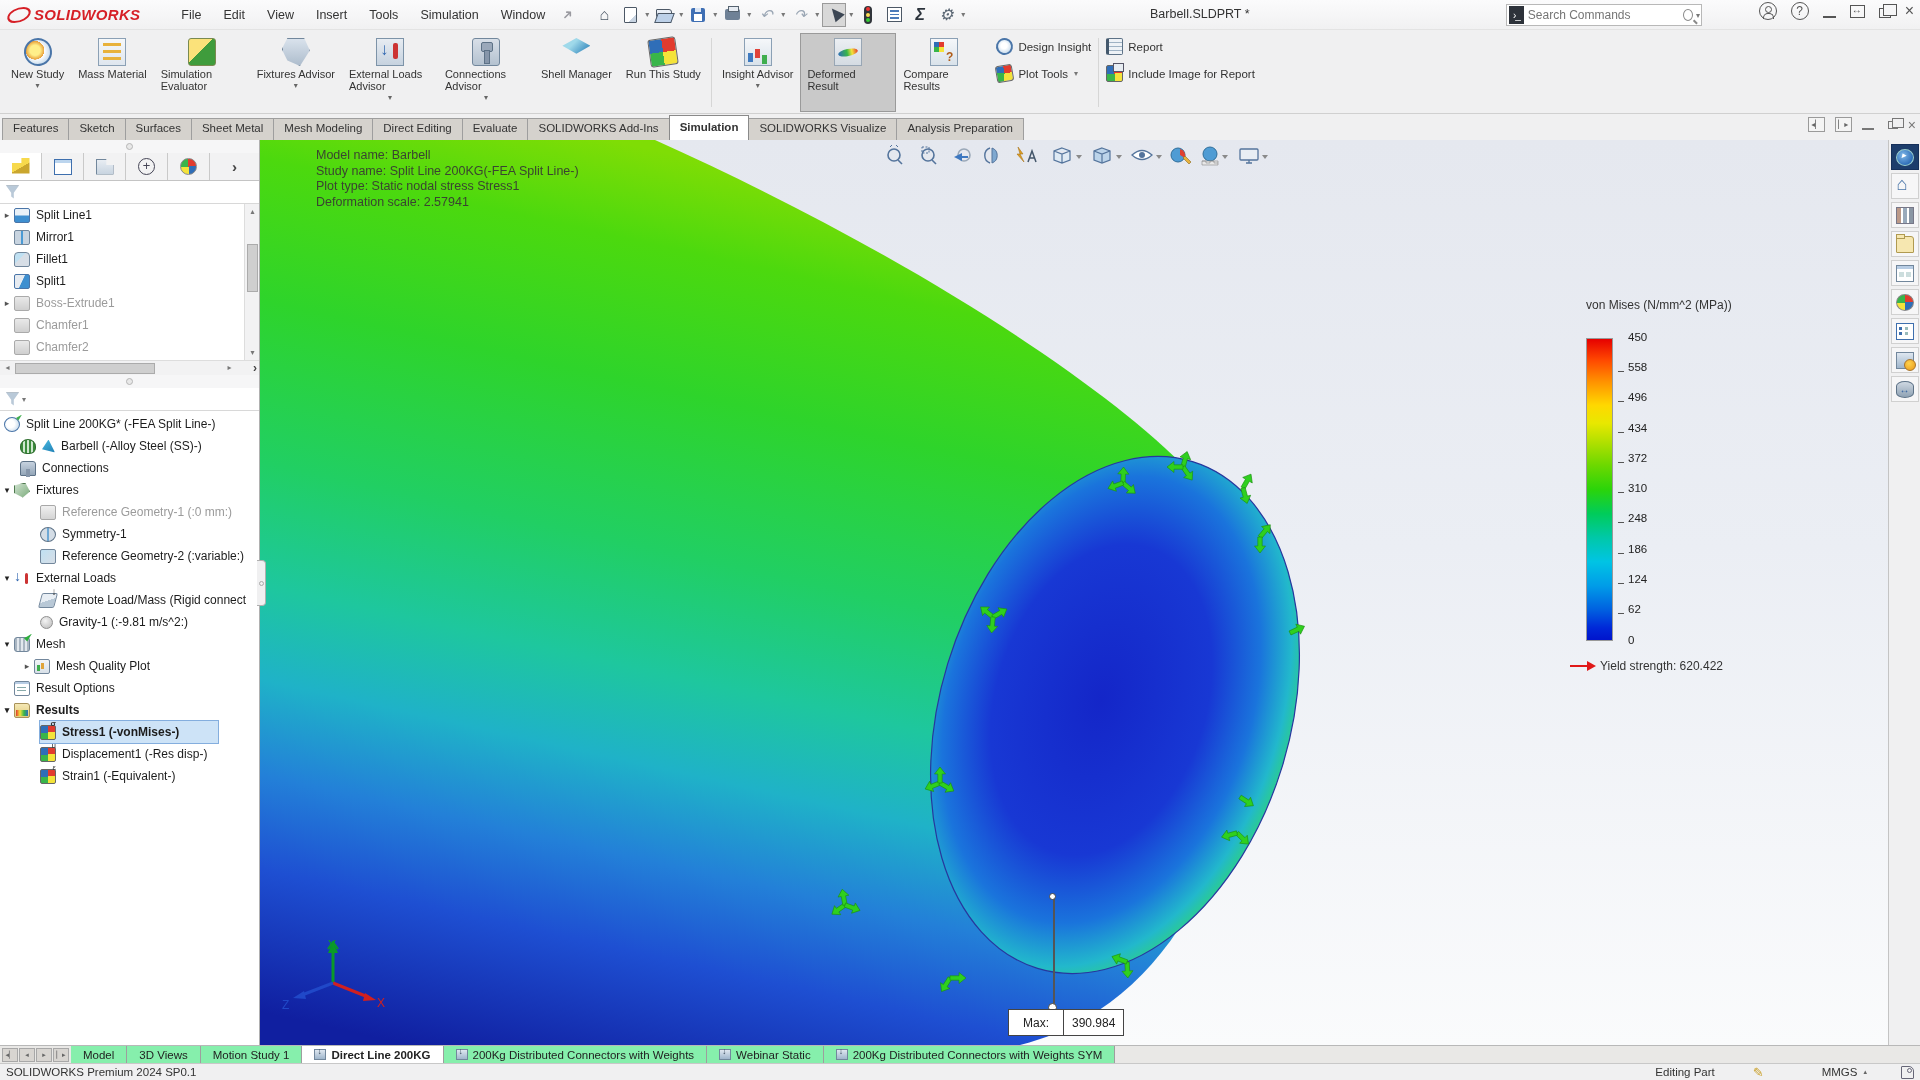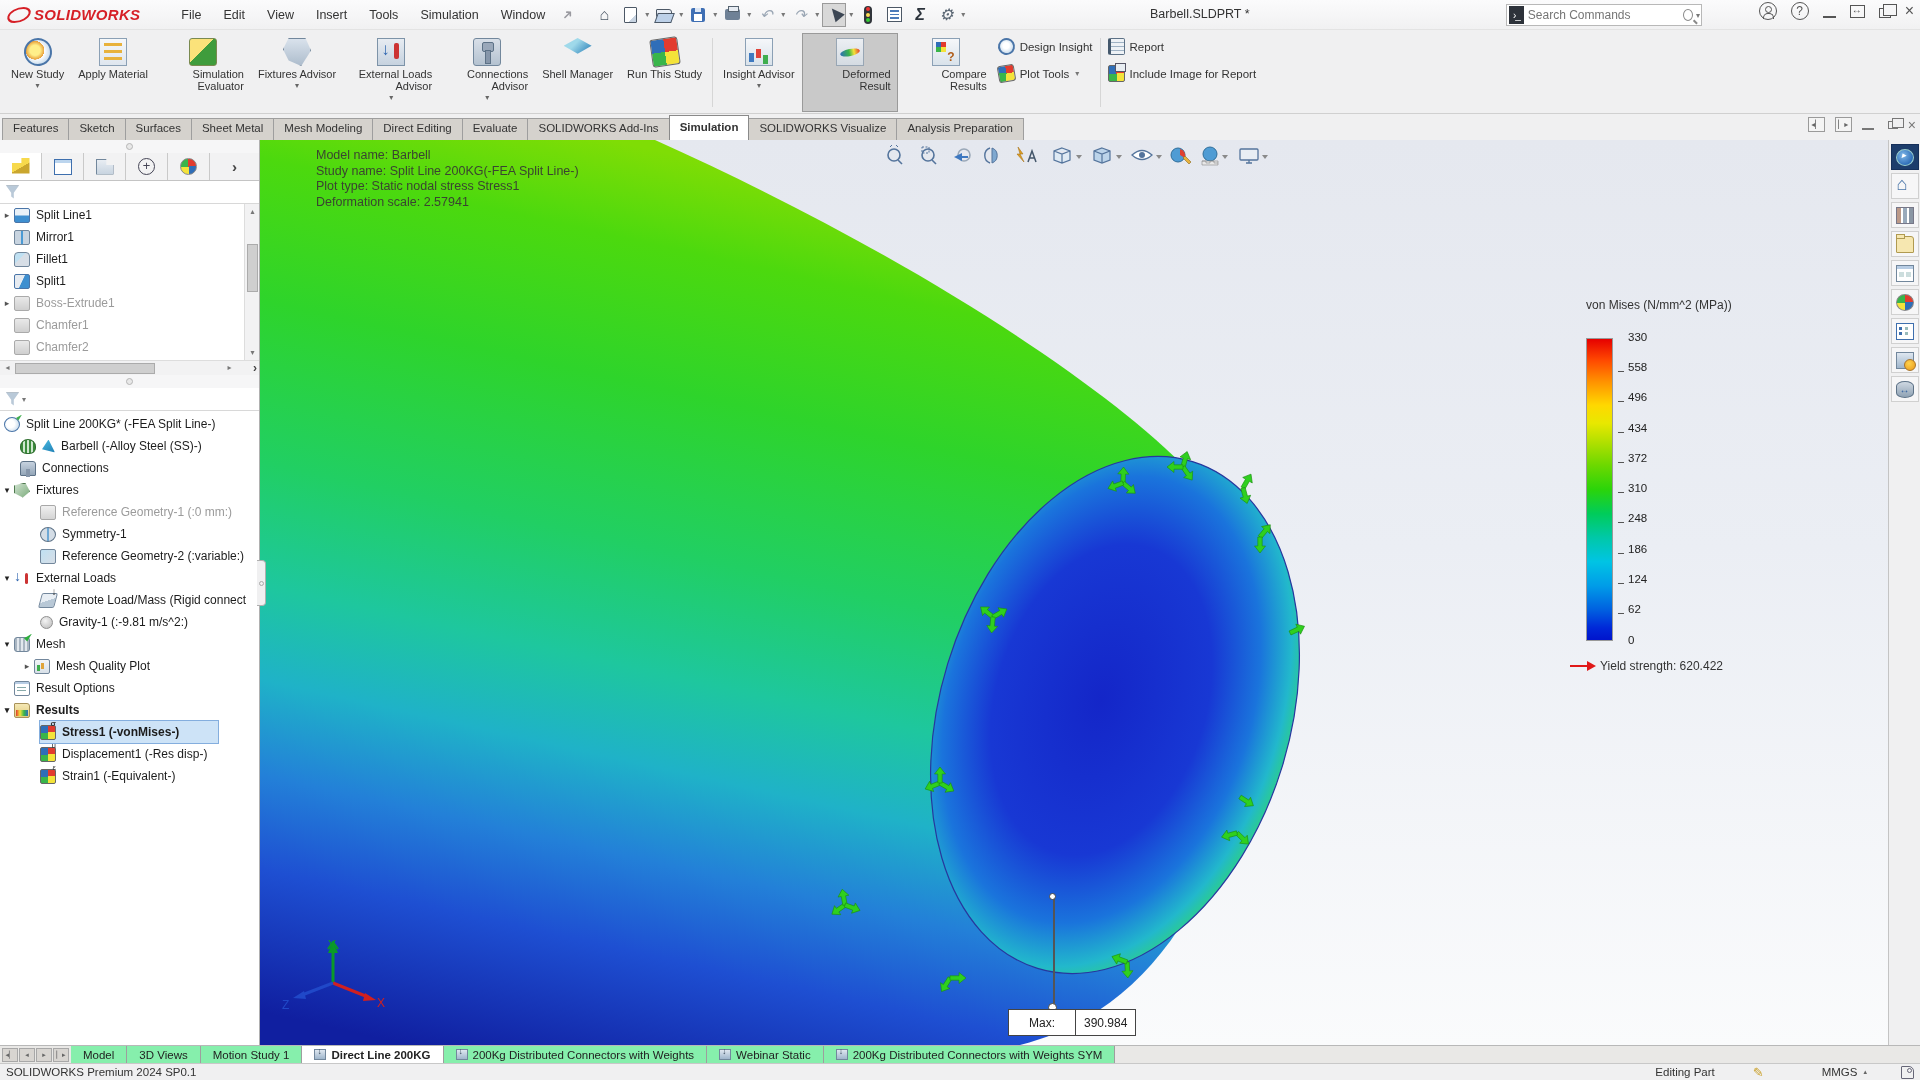--- a/index.html
+++ b/index.html
@@ -77,21 +77,21 @@
   .ic-close-x { font-size:16px; color:#555; }
   .ic-close-x::before { content:"\00D7"; }
 
   
   .ribbon { height:84px; background:#f0f0f1; border-bottom:1px solid #d0d0d0;
     display:flex; align-items:stretch; padding:2px 0 0 4px; }
   .rbtn { position:relative; display:flex; flex-direction:column; align-items:center;
     padding:4px 6px 2px; margin:1px 0; border:1px solid transparent; min-width:54px; max-width:96px; }
   .rbtn.pressed { background:#c9c9c9; border-color:#9a9a9a; }
   .rbtn .ric { width:28px; height:28px; margin-bottom:2px; }
-  .rbtn .rlabel { font-size:11px; line-height:12px; text-align:right; color:#333; }
+  .rbtn .rlabel { font-size:11px; line-height:12px; text-align:left; color:#333; }
   .rbtn .rcaret { font-size:8px; color:#666; margin-top:1px; }
   .rbtn .rcaret::before { content:"\25BE"; }
   .rsep { width:1px; background:#d6d6d6; margin:6px 3px; }
   .rflyout { display:flex; flex-direction:column; justify-content:flex-start; padding:6px 4px; gap:10px; }
   .rsmall { display:flex; align-items:center; gap:5px; font-size:11.5px; color:#333; white-space:nowrap; }
   .rsmall .sic { width:17px; height:17px; }
   
   .ri-newstudy { background:radial-gradient(circle at 40% 40%,#ffef8a 25%,#e8a13c 45%,transparent 46%),radial-gradient(circle at 45% 45%,#fff 40%,#cfe0ef 70%); border-radius:50%; border:2px solid #4a75a8; transform:rotate(-15deg); }
   .ri-material { background:linear-gradient(#f6f8fa,#dfe6ee); border:1px solid #8ba0b5; position:relative; }
   .ri-material::before { content:""; position:absolute; left:4px; top:4px; right:4px; height:3px; background:#e8b23c; box-shadow:0 7px 0 #e8b23c, 0 14px 0 #e8b23c; }
@@ -234,21 +234,21 @@
   .lgticks { position:absolute; left:40px; top:0; height:303px; width:70px; }
   .lgtick { position:absolute; left:10px; font-size:11.5px; color:#222; }
   .lgdash { position:absolute; left:0; width:6px; height:1px; background:#555; }
   .yield { display:flex; align-items:center; margin-top:18px; margin-left:-8px; gap:4px; }
   .yield-arrow { width:26px; height:10px; position:relative; }
   .yield-arrow::before { content:""; position:absolute; left:0; top:4px; width:18px; height:2px; background:#e01818; }
   .yield-arrow::after { content:""; position:absolute; right:0; top:0; border-left:9px solid #e01818;
     border-top:5px solid transparent; border-bottom:5px solid transparent; }
   .maxbox { position:absolute; left:748px; top:869px; display:flex; background:#fff; border:1px solid #444;
     height:27px; z-index:6; font-size:12px; align-items:center; }
-  .maxbox .cell1 { padding:0 20px; border-right:1px solid #444; height:100%; display:flex; align-items:center; }
+  .maxbox .cell1 { padding:0 14px; border-right:1px solid #444; height:100%; display:flex; align-items:center; }
   .maxbox .cell2 { padding:0 8px; }
   .maxleader { position:absolute; left:793px; top:757px; width:1.5px; height:112px; background:#555; z-index:5; }
   .maxdotTop { position:absolute; left:789px; top:753px; width:7px; height:7px; background:#fff; border:1px solid #444; border-radius:50%; z-index:5; }
   .maxdotBot { position:absolute; left:788px; top:863px; width:9px; height:9px; background:#fff; border:1px solid #444; border-radius:50%; z-index:6; }
   .triad { position:absolute; left:18px; top:795px; z-index:5; }
 
   
   .rightstrip { width:32px; background:#f0f0f1; border-left:1px solid #c4c4c4; display:flex;
     flex-direction:column; align-items:center; padding-top:4px; gap:3px; }
   .tpbtn { width:28px; height:26px; display:flex; align-items:center; justify-content:center; border:1px solid transparent; }
@@ -391,21 +391,21 @@
   </div>
 
   <div class="ribbon">
     <div class="rbtn">
       <div class="ric ri-newstudy"></div>
       <div class="rlabel">New Study</div>
       <span class="rcaret"></span>
     </div>
     <div class="rbtn">
       <div class="ric ri-material"></div>
-      <div class="rlabel">Apply Material</div>
+      <div class="rlabel">Mass Material</div>
     </div>
     <div class="rbtn">
       <div class="ric ri-simeval"></div>
       <div class="rlabel">Simulation Evaluator</div>
     </div>
     <div class="rbtn">
       <div class="ric ri-fixadv"></div>
       <div class="rlabel">Fixtures Advisor</div>
       <span class="rcaret"></span>
     </div>
@@ -774,21 +774,21 @@
           <path d="M366,20 h6 M369,17 v3" stroke="#54749c" stroke-width="1.3"></path>
         </g>
         <path d="M382,12 l3,4 3,-4 z" fill="#8a8a8a"></path>
       </svg>
 
       <div class="legend">
         <div class="legend-title">von Mises (N/mm^2 (MPa))</div>
         <div class="lgbar-wrap">
           <div class="lgbar"></div>
           <div class="lgticks">
-            <span class="lgtick" style="top:-7px">330</span>
+            <span class="lgtick" style="top:-7px">450</span>
             <span class="lgtick" style="top:23px">558</span>
             <span class="lgtick" style="top:53px">496</span>
             <span class="lgtick" style="top:84px">434</span>
             <span class="lgtick" style="top:114px">372</span>
             <span class="lgtick" style="top:144px">310</span>
             <span class="lgtick" style="top:174px">248</span>
             <span class="lgtick" style="top:205px">186</span>
             <span class="lgtick" style="top:235px">124</span>
             <span class="lgtick" style="top:265px">62</span>
             <span class="lgtick" style="top:296px">0</span>

